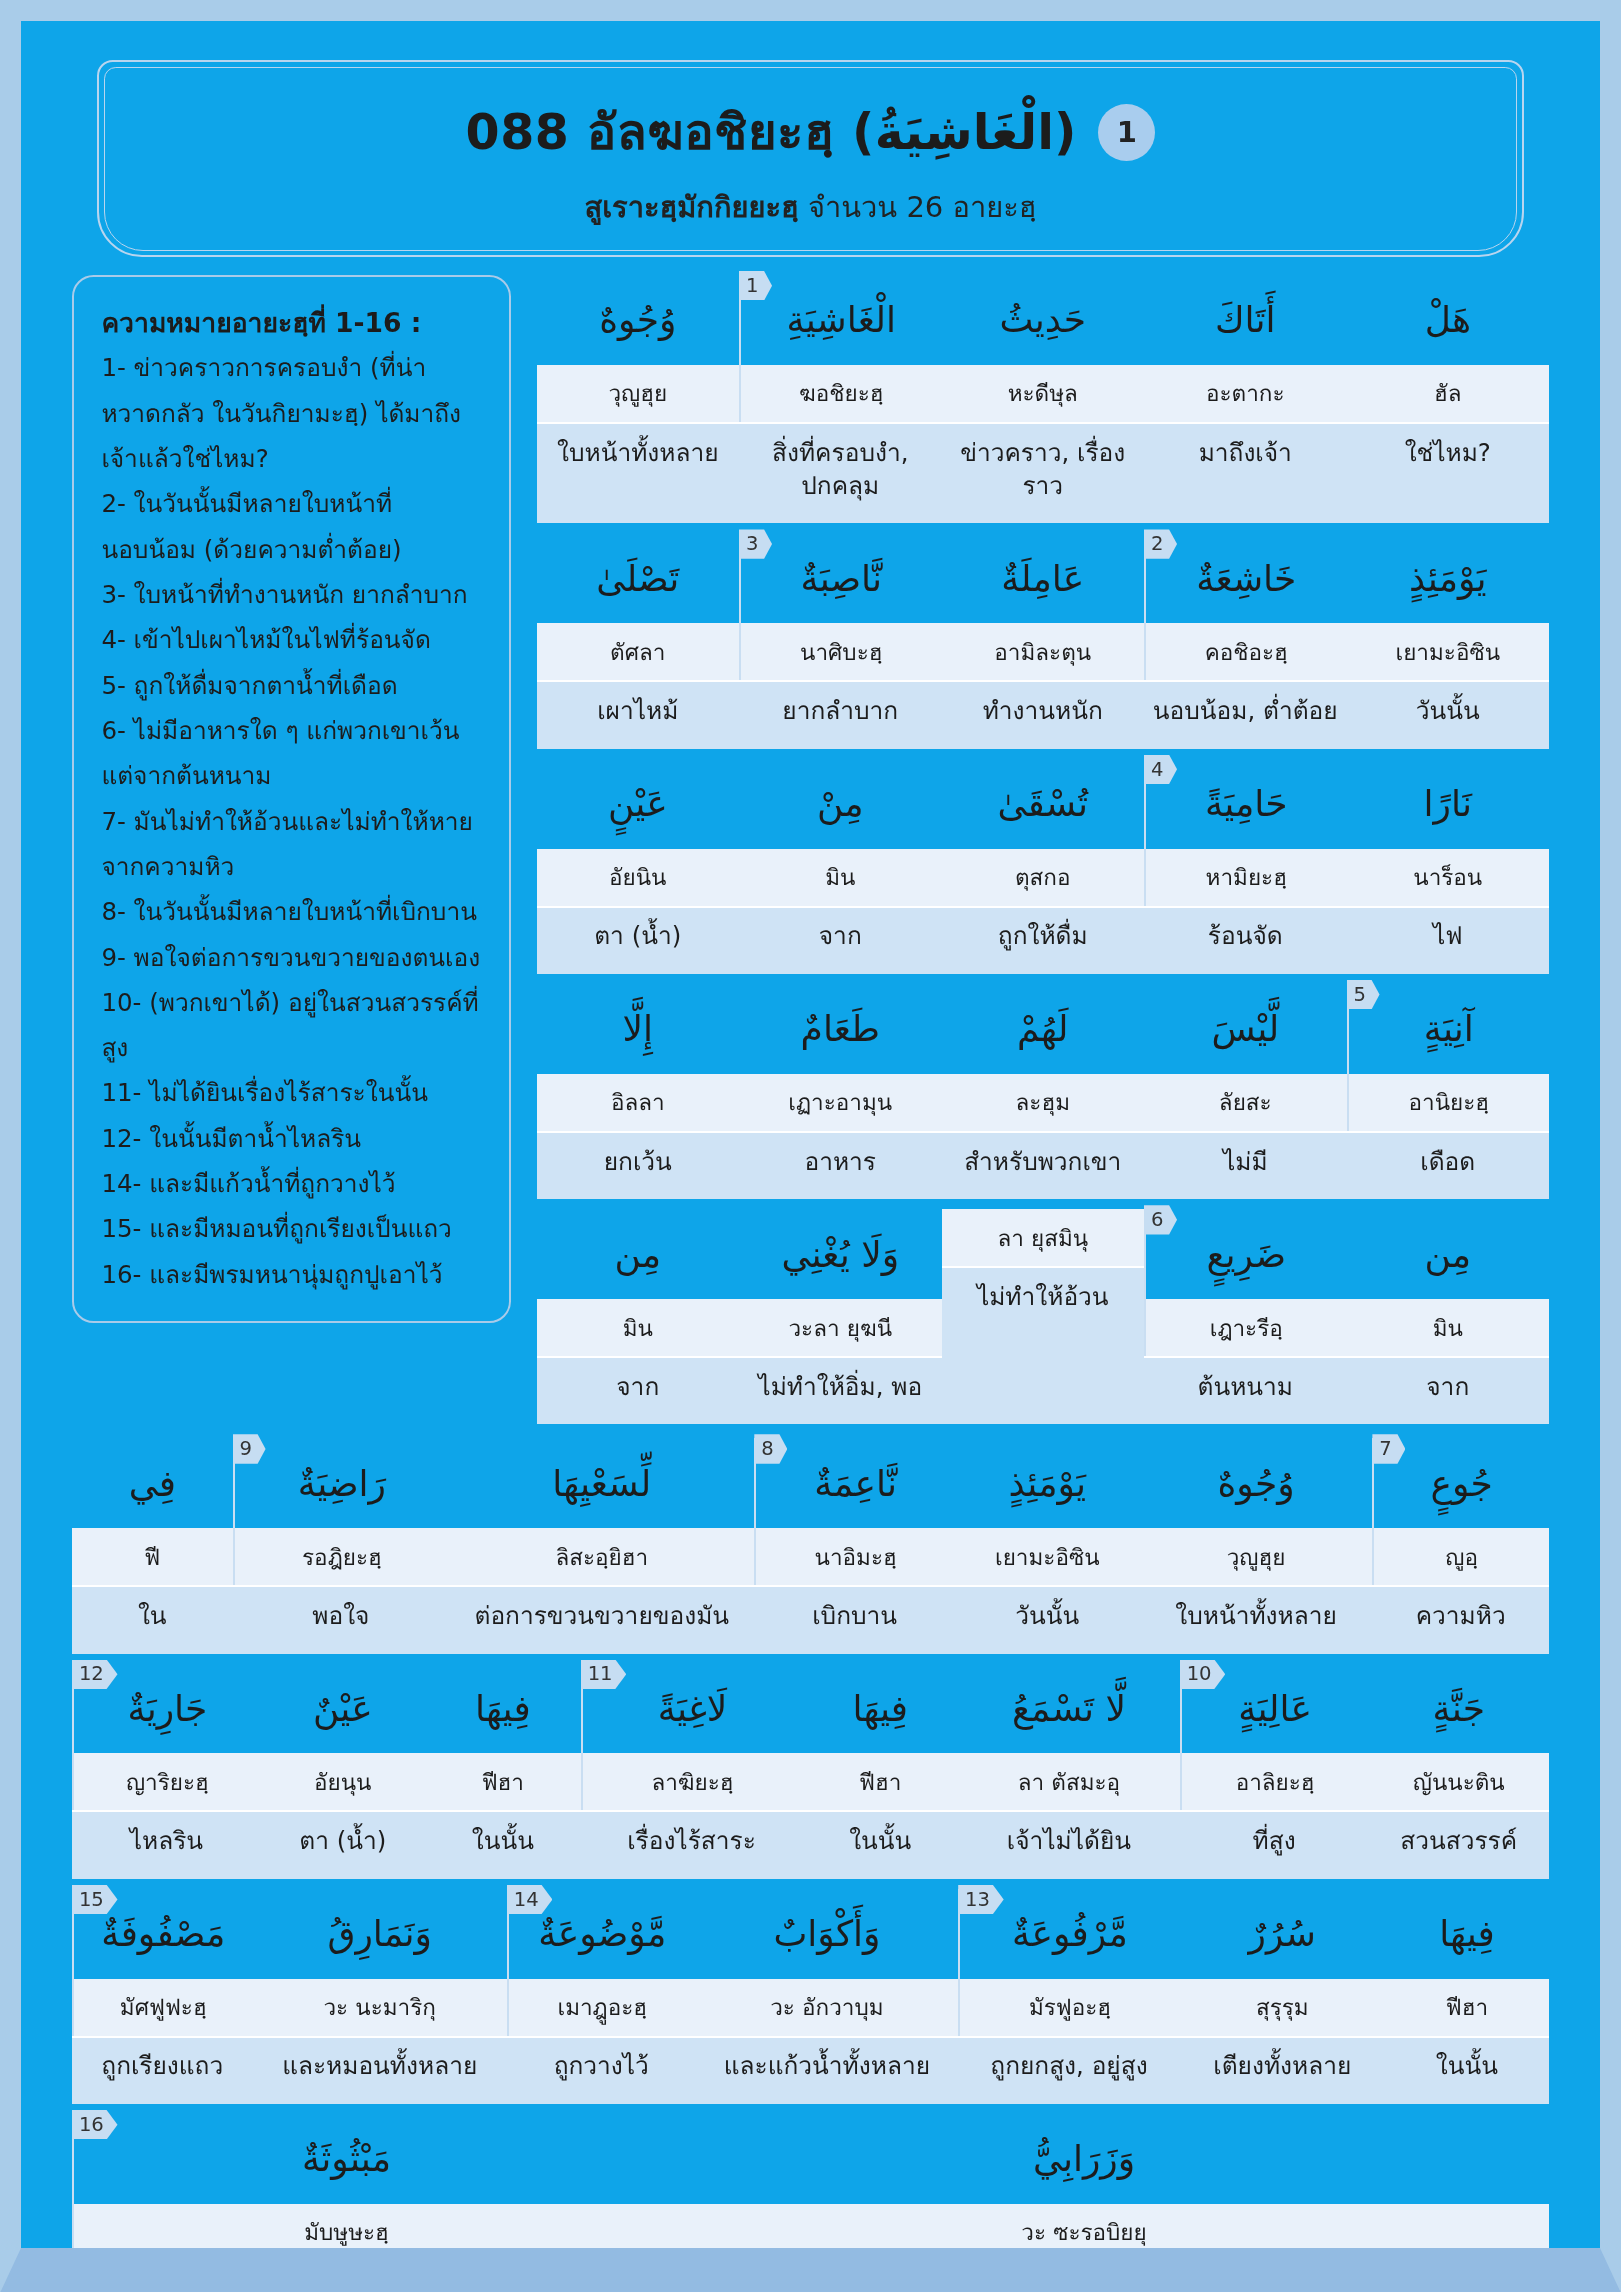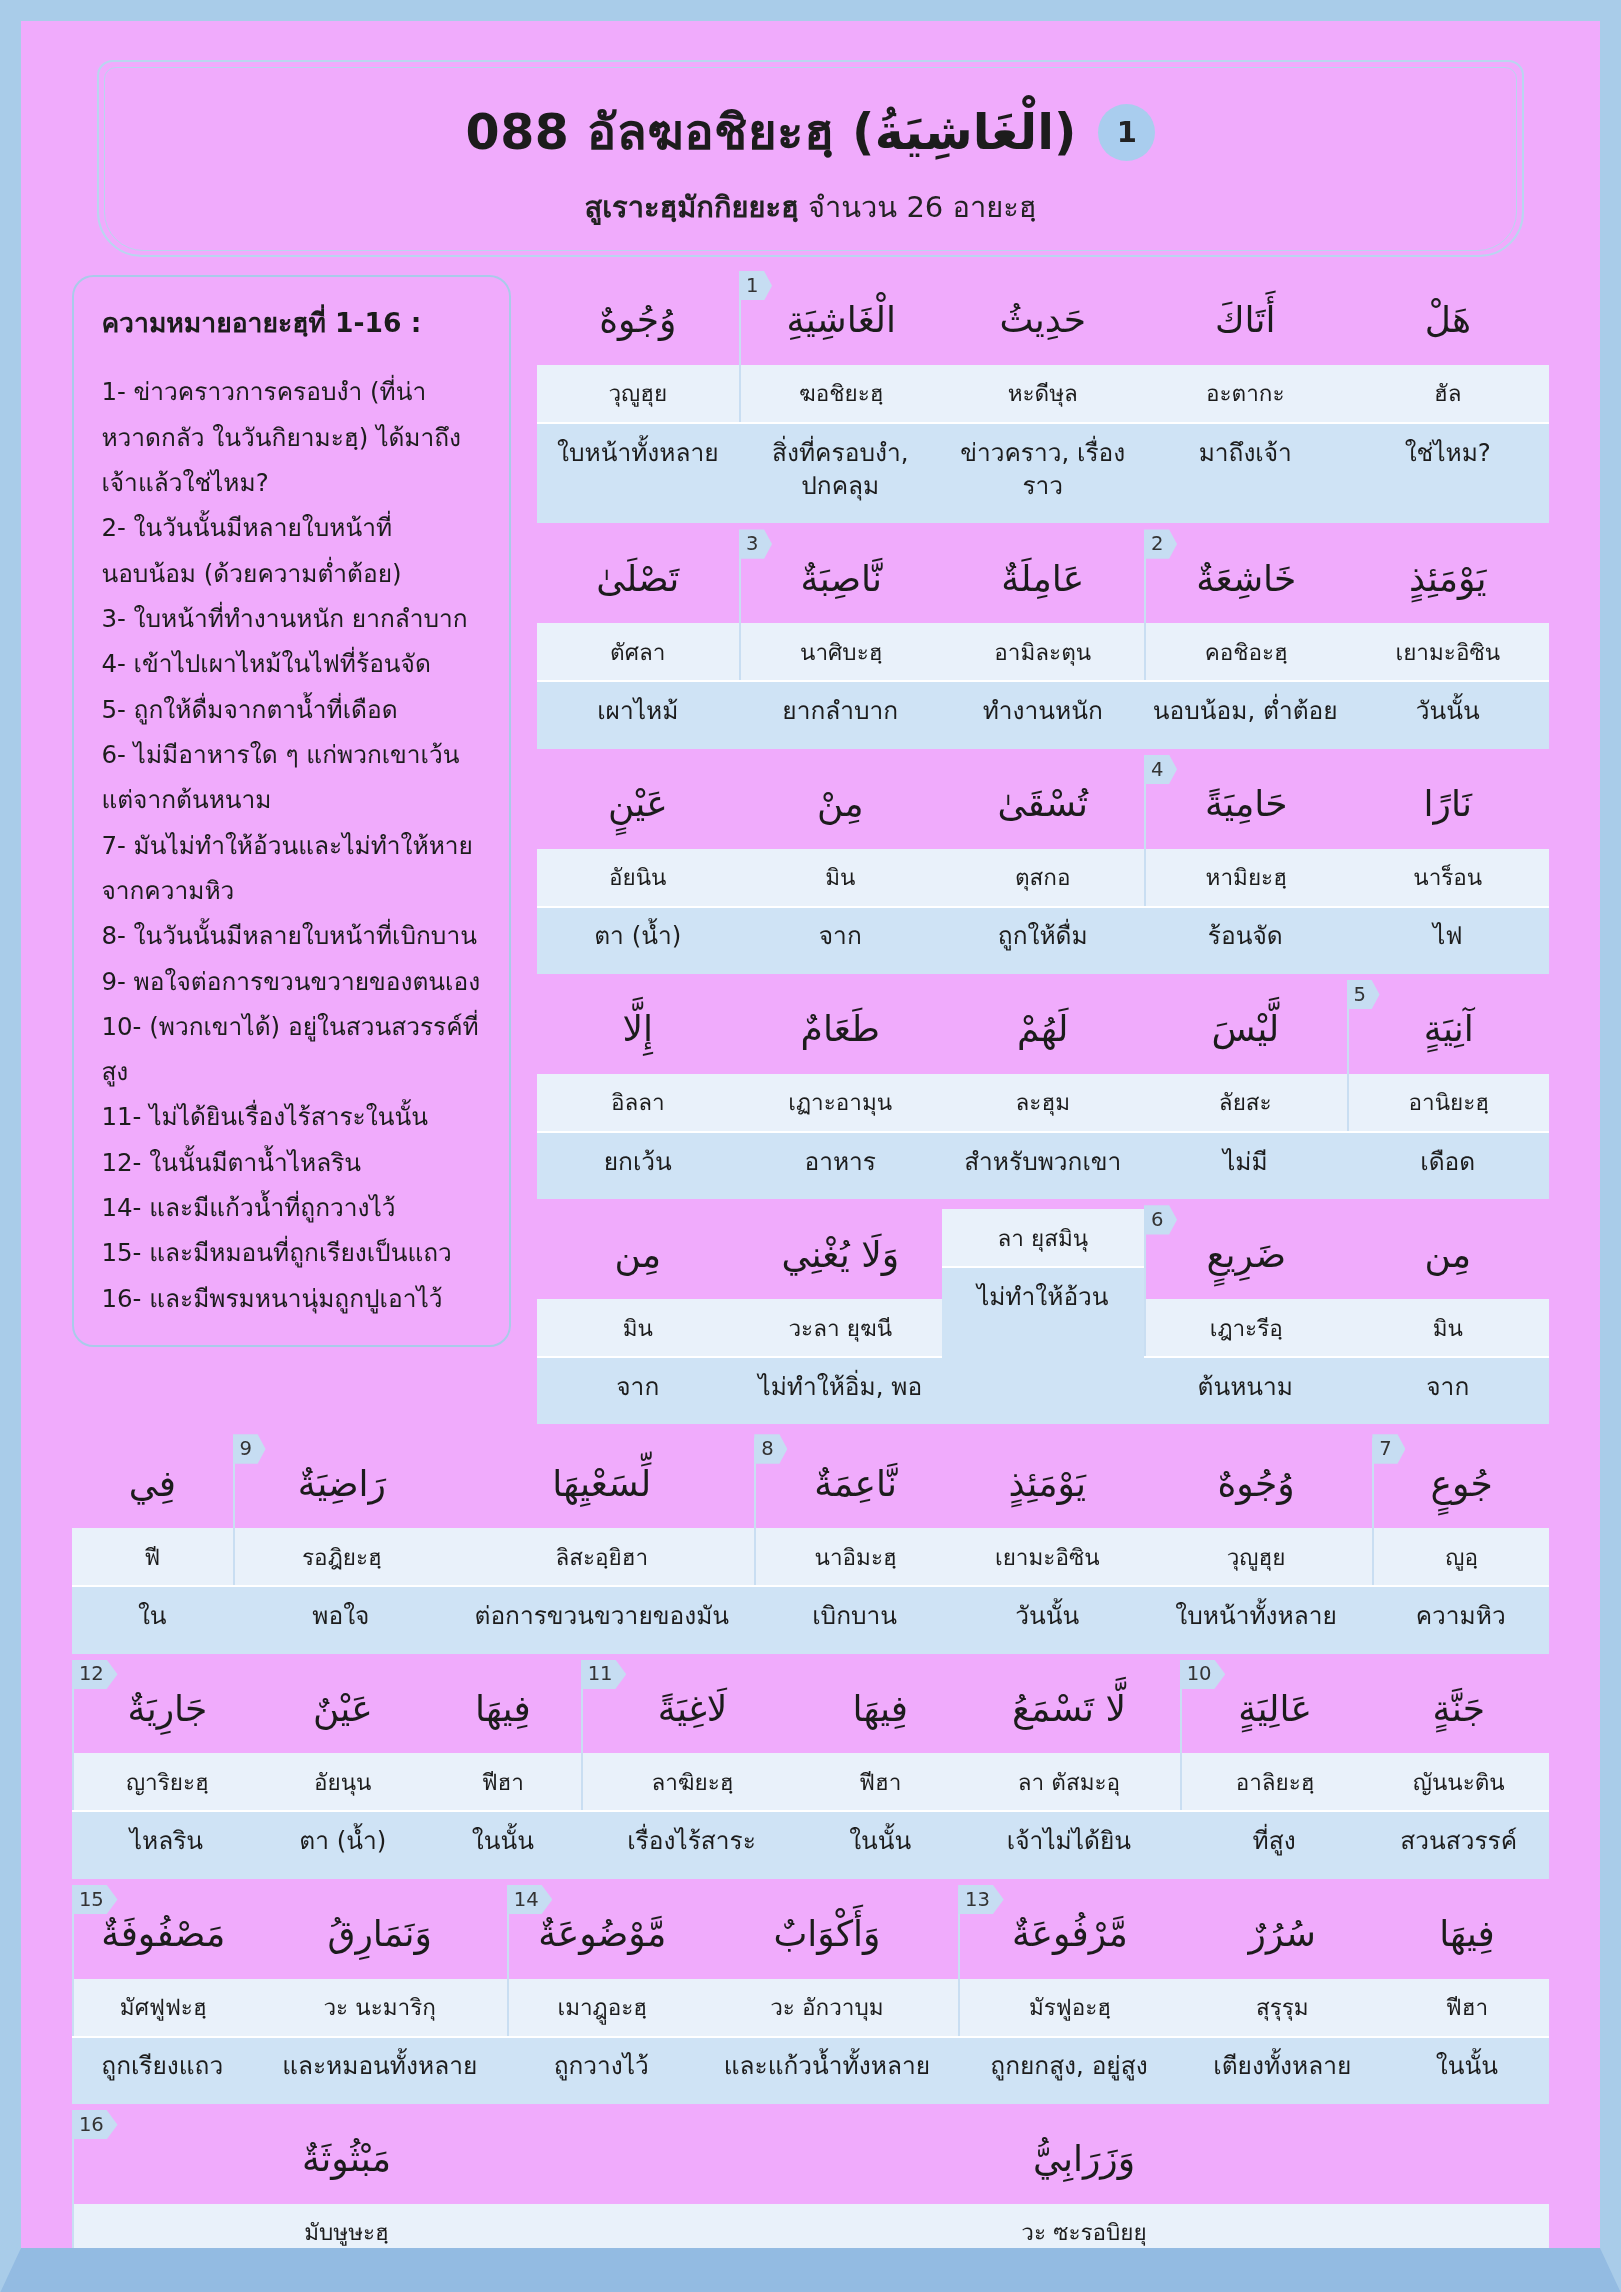--- a/index.html
+++ b/index.html
@@ -1,20 +1,20 @@
 <!DOCTYPE html>
 <html><head>
 <meta charset="utf-8">
 <style>
   * { margin:0; padding:0; box-sizing:border-box; }
   html,body { background:#ffffff; }
   body { font-family:"DejaVu Sans","Liberation Sans",sans-serif; color:#1c1c1c; }
 
   .page{
-    width:1621px; height:2293px; margin:0 auto; background:#f0abfc;
+    width:1621px; height:2293px; margin:0 auto; background:#0ea5e9;
     border:solid #a9cce9; border-width:21.6px 21.6px 45px 21.6px; border-bottom-color:#93bbe2;
     position:relative; overflow:hidden;
   }
 
   
   .header{ position:relative; margin:39px 76px 13.7px; padding:33px 19.6px 27.4px; }
   .header::before, .header::after{
     content:""; position:absolute; pointer-events:none;
     border:2px solid #b9d5ef; border-radius:15.7px 15.7px 45px 45px;
   }
@@ -31,21 +31,21 @@
   .subtitle b{ font-weight:bold; }
 
   
   .content{ padding:3.9px 51px 0; }
   .top-flex{ display:flex; gap:25.5px; align-items:flex-start; }
 
   .meanings{
     flex:0 0 439px; border:2px solid #a9cbe9; border-radius:21.6px;
     padding:25.5px 23.5px 23.5px 27.4px; min-height:990px;
   }
-  .meanings h2{ font-size:26.5px; font-weight:bold; margin-bottom:25px; }
+  .meanings h2{ font-size:26.5px; font-weight:bold; margin-bottom:1px; }
   .meanings p{ font-size:24.5px; line-height:1.85; }
 
   .grid-rows{ flex:1 1 auto; min-width:0; }
   .word-row{ display:grid; margin-bottom:9.8px; }
 
   .word-cell{ position:relative; display:flex; flex-direction:column; min-width:0; }
   .arabic{
     height:90px; display:flex; align-items:center; justify-content:center;
     font-family:"DejaVu Sans",sans-serif; font-size:36px; direction:rtl; unicode-bidi:isolate;
     padding:3.9px 5.9px; white-space:nowrap;

